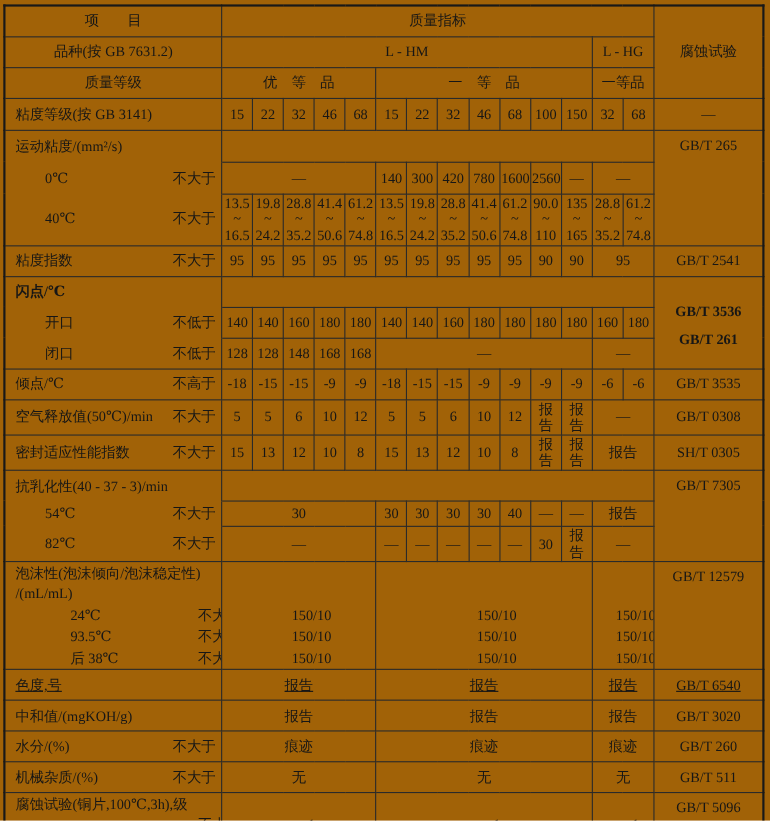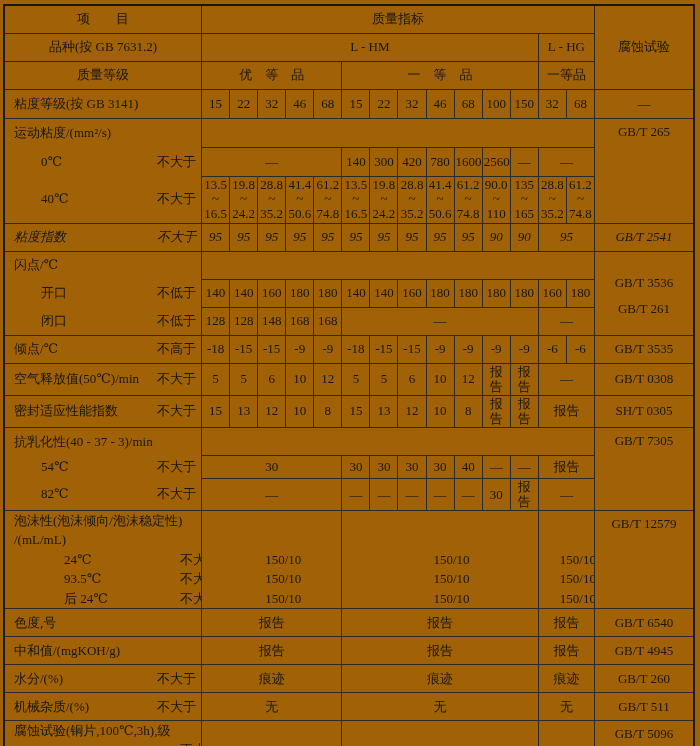--- a/index.html
+++ b/index.html
@@ -137,38 +137,38 @@
           <td class="vt">135
 ~
 165</td>
           <td class="vt">28.8
 ~
 35.2</td>
           <td class="vt">61.2
 ~
 74.8</td>
         </tr>
-        <tr style="height: 28px; font-style: italic;">
+        <tr style="height: 28px;">
           <td class="lbl"><div class="lr"><span class="lt">粘度指数</span><span class="rt">不大于</span></div></td>
           <td>95</td>
           <td>95</td>
           <td>95</td>
           <td>95</td>
           <td>95</td>
           <td>95</td>
           <td>95</td>
           <td>95</td>
           <td>95</td>
           <td>95</td>
           <td>90</td>
           <td>90</td>
           <td colspan="2">95</td>
           <td>GB/T 2541</td>
         </tr>
-        <tr style="height: 28px;">
+        <tr style="height: 28px; font-weight: bold;">
           <td class="lbl bh"><div class="lr"><span class="lt">闪点/℃</span></div></td>
           <td colspan="14"></td>
           <td rowspan="3" class="top m2">GB/T 3536
 GB/T 261</td>
         </tr>
         <tr style="height: 28px;">
           <td class="lbl ind bh"><div class="lr"><span class="lt">开口</span><span class="rt">不低于</span></div></td>
           <td>140</td>
           <td>140</td>
           <td>160</td>
@@ -269,39 +269,39 @@
           <td>—</td>
           <td>—</td>
           <td>—</td>
           <td>—</td>
           <td>—</td>
           <td>30</td>
           <td>报告</td>
           <td colspan="2">—</td>
         </tr>
         <tr style="height: 98px;">
-          <td class="lbl lines"><div class="ln la">泡沫性(泡沫倾向/泡沫稳定性)</div><div class="ln la">/(mL/mL)</div><div class="ln ind lr"><span class="lt">24℃</span><span class="rt">不大于</span></div><div class="ln ind lr"><span class="lt">93.5℃</span><span class="rt">不大于</span></div><div class="ln ind lr"><span class="lt">后 24℃</span><span class="rt">不大于</span></div></td>
+          <td class="lbl lines"><div class="ln la">泡沫性(泡沫倾向/泡沫稳定性)</div><div class="ln la">/(mL/mL)</div><div class="ln ind lr"><span class="lt">24℃</span><span class="rt">不大于</span></div><div class="ln ind lr"><span class="lt">93.5℃</span><span class="rt">不大于</span></div><div class="ln ind lr"><span class="lt">后 38℃</span><span class="rt">不大于</span></div></td>
           <td colspan="5" class="lines"><div class="ln"></div><div class="ln"></div><div class="ln">150/10</div><div class="ln">150/10</div><div class="ln">150/10</div></td>
           <td colspan="7" class="lines"><div class="ln"></div><div class="ln"></div><div class="ln">150/10</div><div class="ln">150/10</div><div class="ln">150/10</div></td>
           <td colspan="2" class="lines"><div class="ln"></div><div class="ln"></div><div class="ln">150/10</div><div class="ln">150/10</div><div class="ln">150/10</div></td>
           <td class="top">GB/T 12579</td>
         </tr>
-        <tr style="height: 28px;">
+        <tr style="height: 28px; text-decoration: underline;">
           <td class="lbl"><div class="lr"><span class="lt">色度,号</span></div></td>
           <td colspan="5">报告</td>
           <td colspan="7">报告</td>
           <td colspan="2">报告</td>
           <td>GB/T 6540</td>
         </tr>
         <tr style="height: 28px; font-family: Liberation Serif, serif;">
           <td class="lbl"><div class="lr"><span class="lt">中和值/(mgKOH/g)</span></div></td>
           <td colspan="5">报告</td>
           <td colspan="7">报告</td>
           <td colspan="2">报告</td>
-          <td>GB/T 4945</td>
+          <td>GB/T 3020</td>
         </tr>
         <tr style="height: 28px;">
           <td class="lbl"><div class="lr"><span class="lt">水分/(%)</span><span class="rt">不大于</span></div></td>
           <td colspan="5">痕迹</td>
           <td colspan="7">痕迹</td>
           <td colspan="2">痕迹</td>
           <td>GB/T 260</td>
         </tr>
         <tr style="height: 28px;">
           <td class="lbl"><div class="lr"><span class="lt">机械杂质/(%)</span><span class="rt">不大于</span></div></td>

